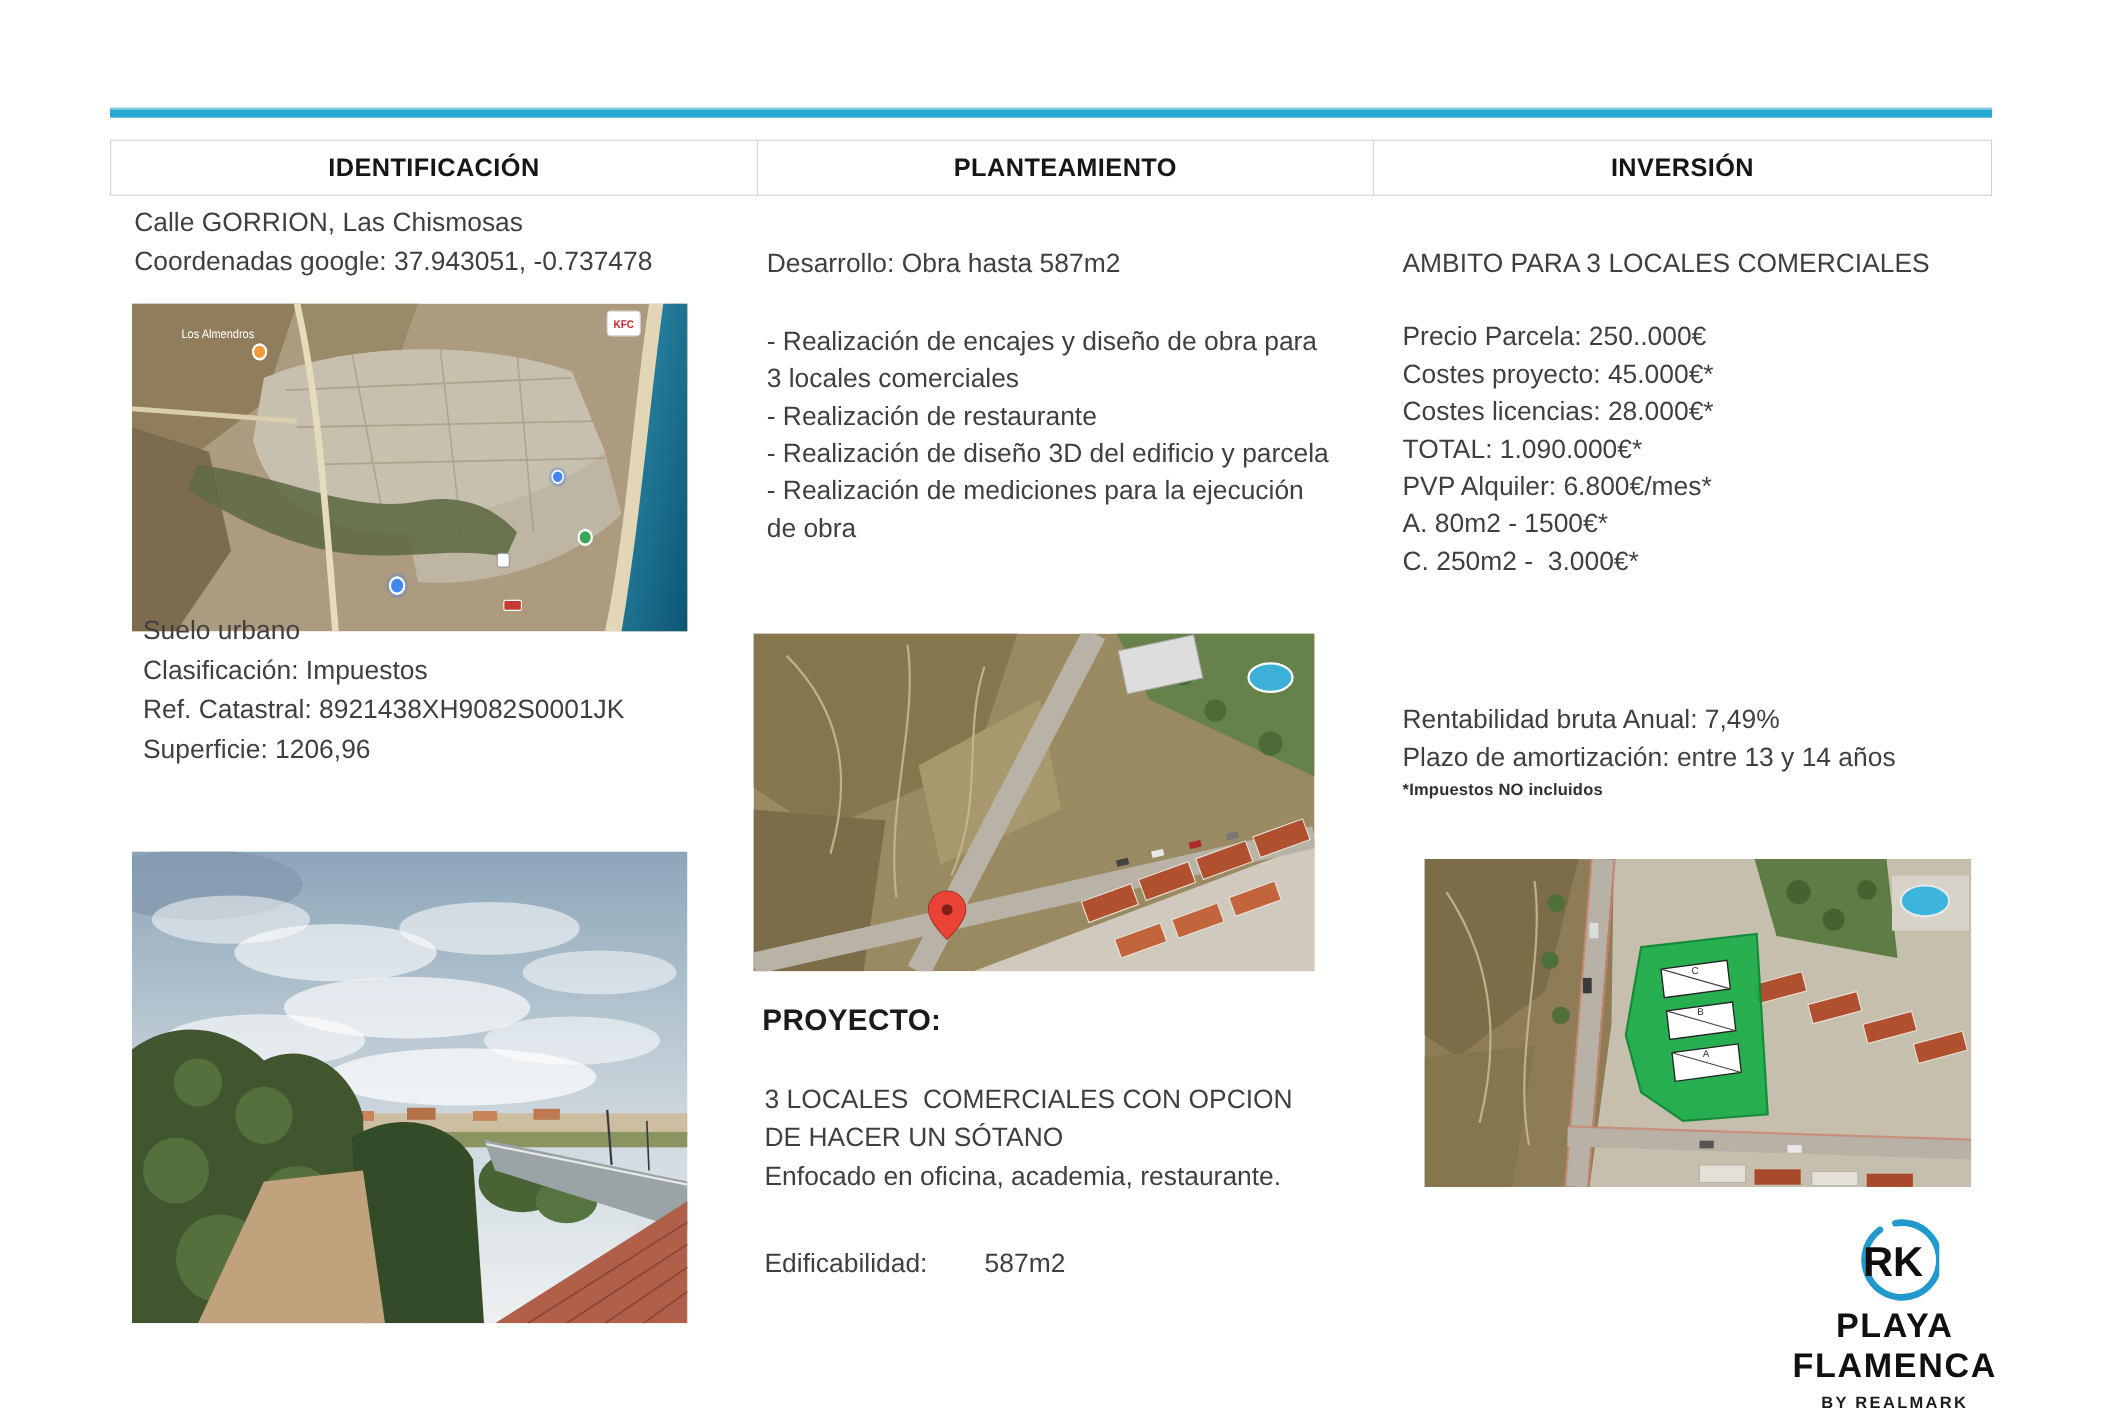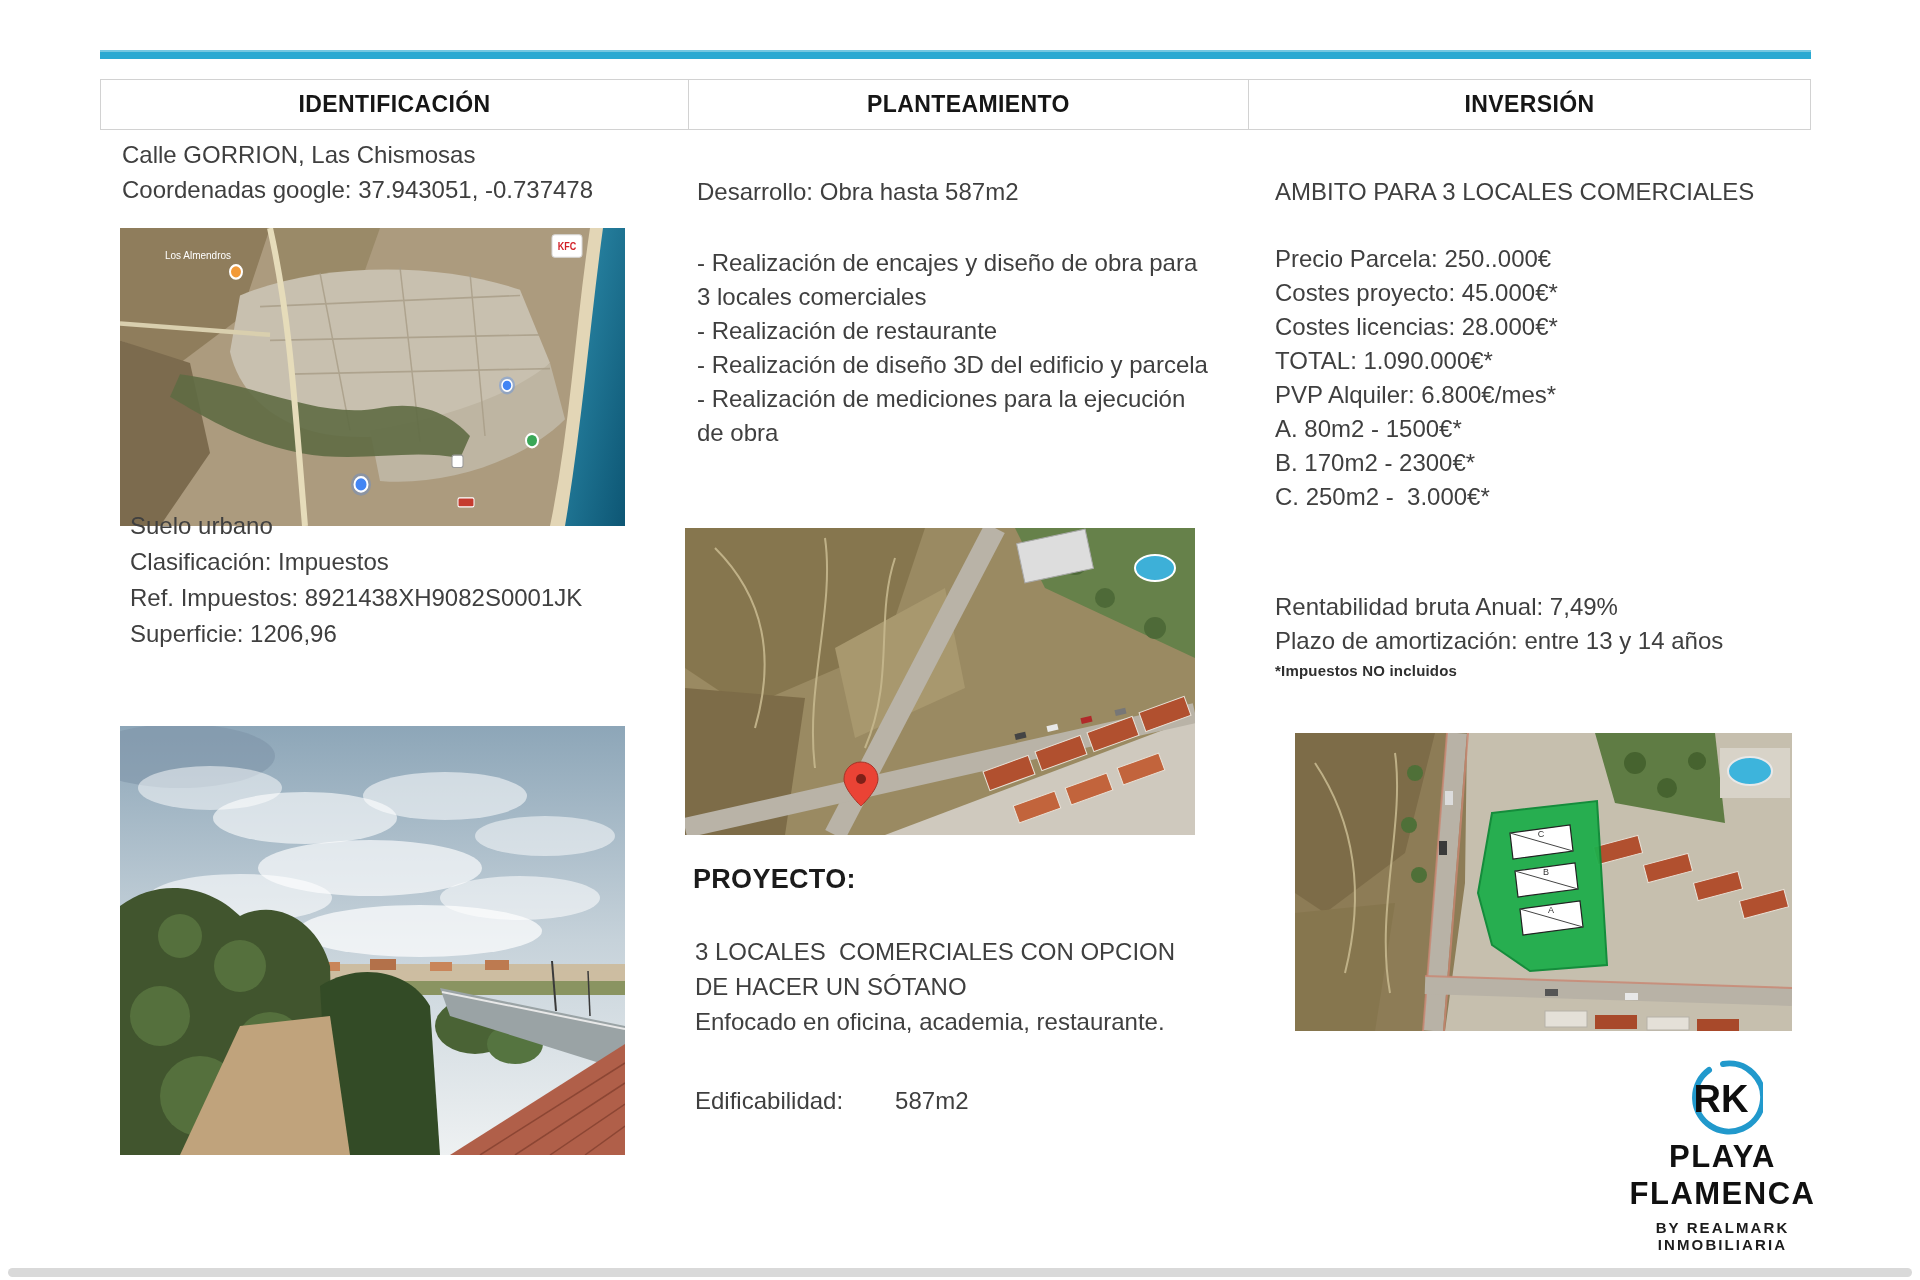--- a/index.html
+++ b/index.html
@@ -1,17 +1,17 @@
 <!DOCTYPE html>
 <html><head>
 <meta charset="utf-8">
 <style>
   html,body{margin:0;padding:0;background:#fff;}
   body{width:1920px;height:1280px;position:relative;font-family:"Liberation Sans",sans-serif;color:#3b3b3b;overflow:hidden;}
-  .abs{position:absolute;}
+  .abs{position:absolute;margin-top:48px;}
   .t{font-size:24px;line-height:35px;color:#3f3f3f;}
   .pre{white-space:pre-wrap;}
   
   #accent{left:100px;top:50px;width:1711px;height:9px;background:#2aa9d2;box-shadow:inset 0 2px 0 rgba(255,255,255,.35);}
   
   #hdr{left:100px;top:79px;width:1711px;height:51px;display:flex;border:1px solid #d2d2d2;box-sizing:border-box;background:#fff;}
   #hdr .cell{display:flex;align-items:center;justify-content:center;font-weight:bold;font-size:23px;color:#161616;letter-spacing:.4px;border-right:1px solid #d2d2d2;box-sizing:border-box;}
   #hdr .c1{width:588px;} #hdr .c2{width:560px;} #hdr .c3{flex:1;border-right:none;}
   
   #addr{left:122px;top:137px;}
@@ -103,21 +103,21 @@
     <g>
       <circle cx="241" cy="228" r="10" fill="#4285f4" opacity=".3"></circle>
       <circle cx="241" cy="228" r="6.5" fill="#4285f4" stroke="#fff" stroke-width="2"></circle>
     </g>
   </svg>
 </div>
 
 <div class="abs t" id="plotdetails">
   <div>Suelo urbano</div>
   <div>Clasificación: Impuestos</div>
-  <div>Ref. Impuestos: 8921438XH9082S0001JK</div>
+  <div>Ref. Catastral: 8921438XH9082S0001JK</div>
   <div>Superficie: 1206,96</div>
 </div>
 
 <div class="abs" id="photo">
   <svg viewBox="0 0 505 429" preserveAspectRatio="none">
     <defs>
       <linearGradient id="sky" x1="0" y1="0" x2="0" y2="1">
         <stop offset="0" stop-color="#8da6b8"></stop>
           <stop offset=".5" stop-color="#c6d2da"></stop>
           <stop offset="1" stop-color="#eef1f2"></stop>
@@ -237,21 +237,20 @@
 
 <div class="abs t" id="invtitle">AMBITO PARA 3 LOCALES COMERCIALES</div>
 
 <div class="abs t" id="costs">
   <div class="pre">Precio Parcela: 250..000€</div>
   <div class="pre">Costes proyecto: 45.000€*</div>
   <div class="pre">Costes licencias: 28.000€*</div>
   <div class="pre">TOTAL: 1.090.000€*</div>
   <div class="pre">PVP Alquiler: 6.800€/mes*</div>
   <div class="pre">A. 80m2 - 1500€*</div>
-  <div class="pre">B. 170m2 - 2300€*</div>
   <div class="pre">C. 250m2 -  3.000€*</div>
 </div>
 
 <div class="abs t" id="yield">
   <div>Rentabilidad bruta Anual: 7,49%</div>
   <div>Plazo de amortización: entre 13 y 14 años</div>
 </div>
 
 <div class="abs" id="disclaimer">*Impuestos NO incluidos</div>
 

